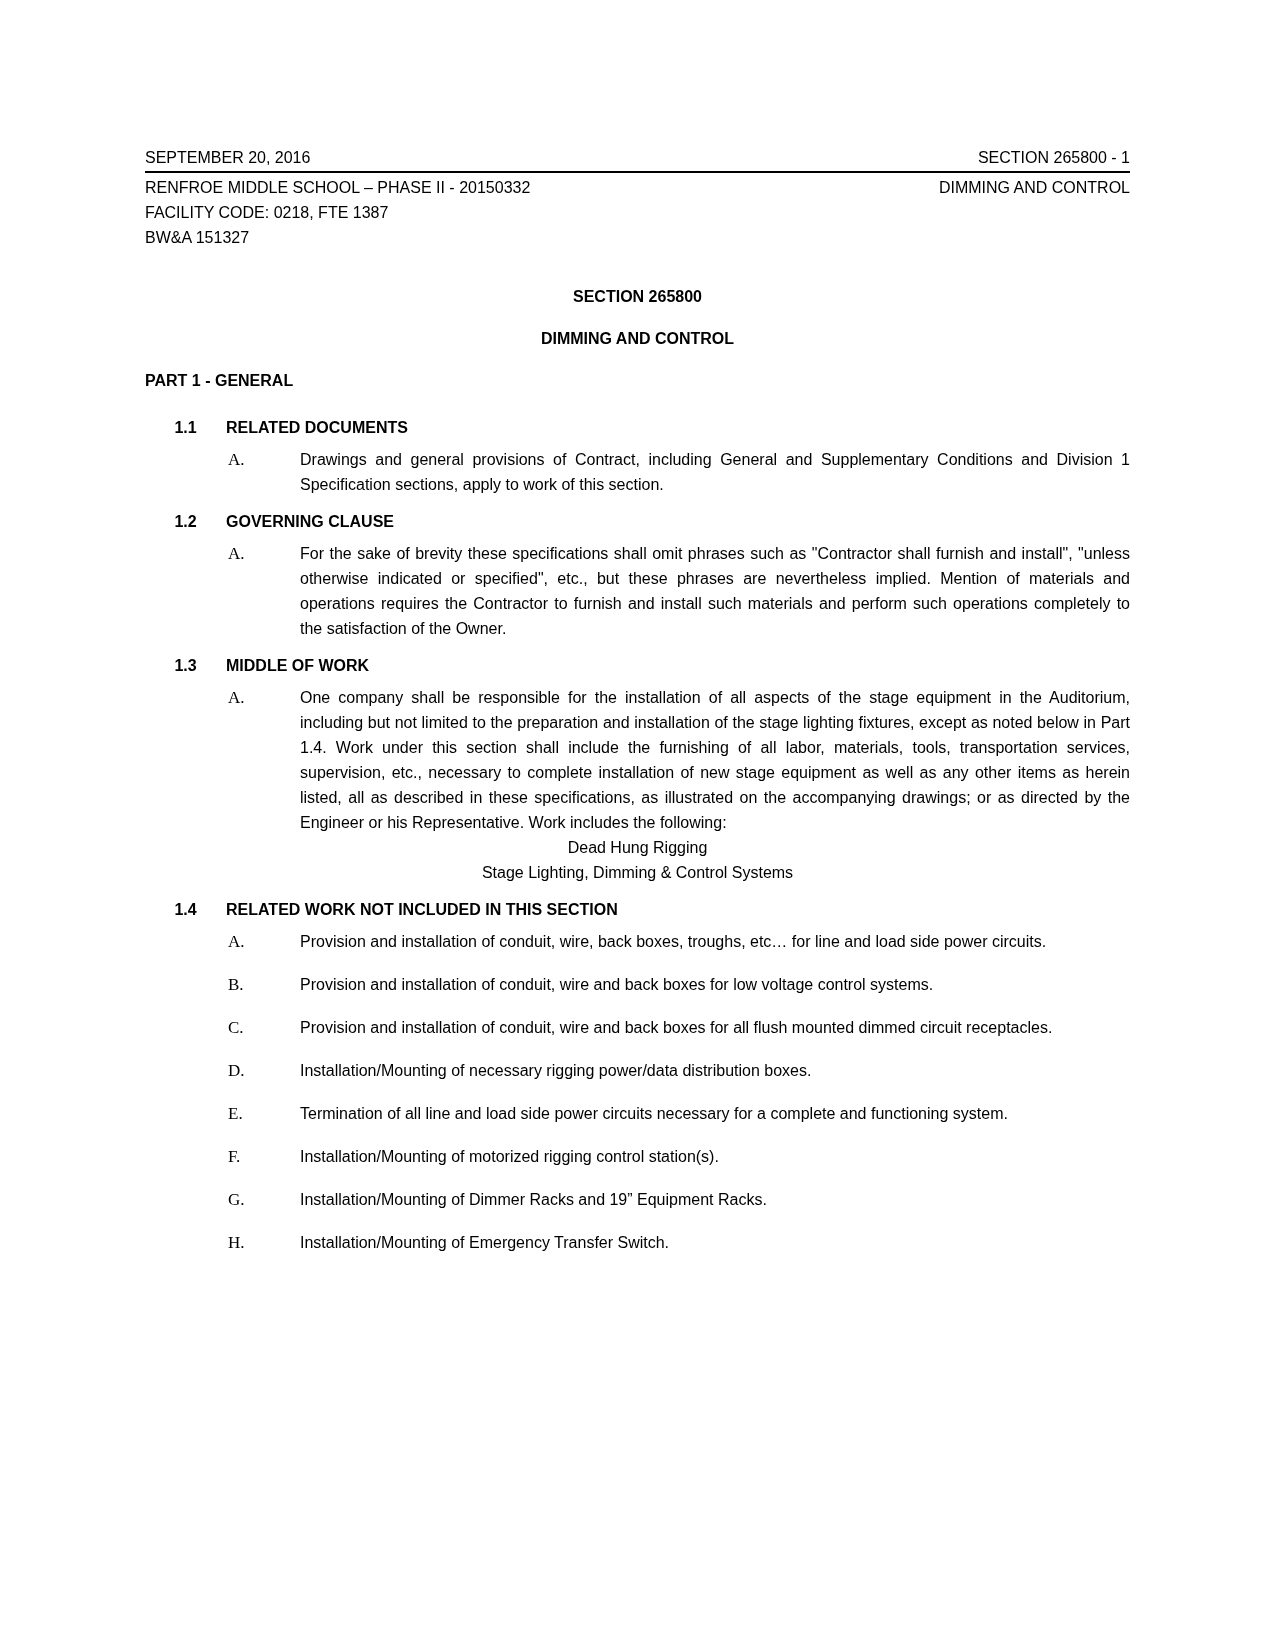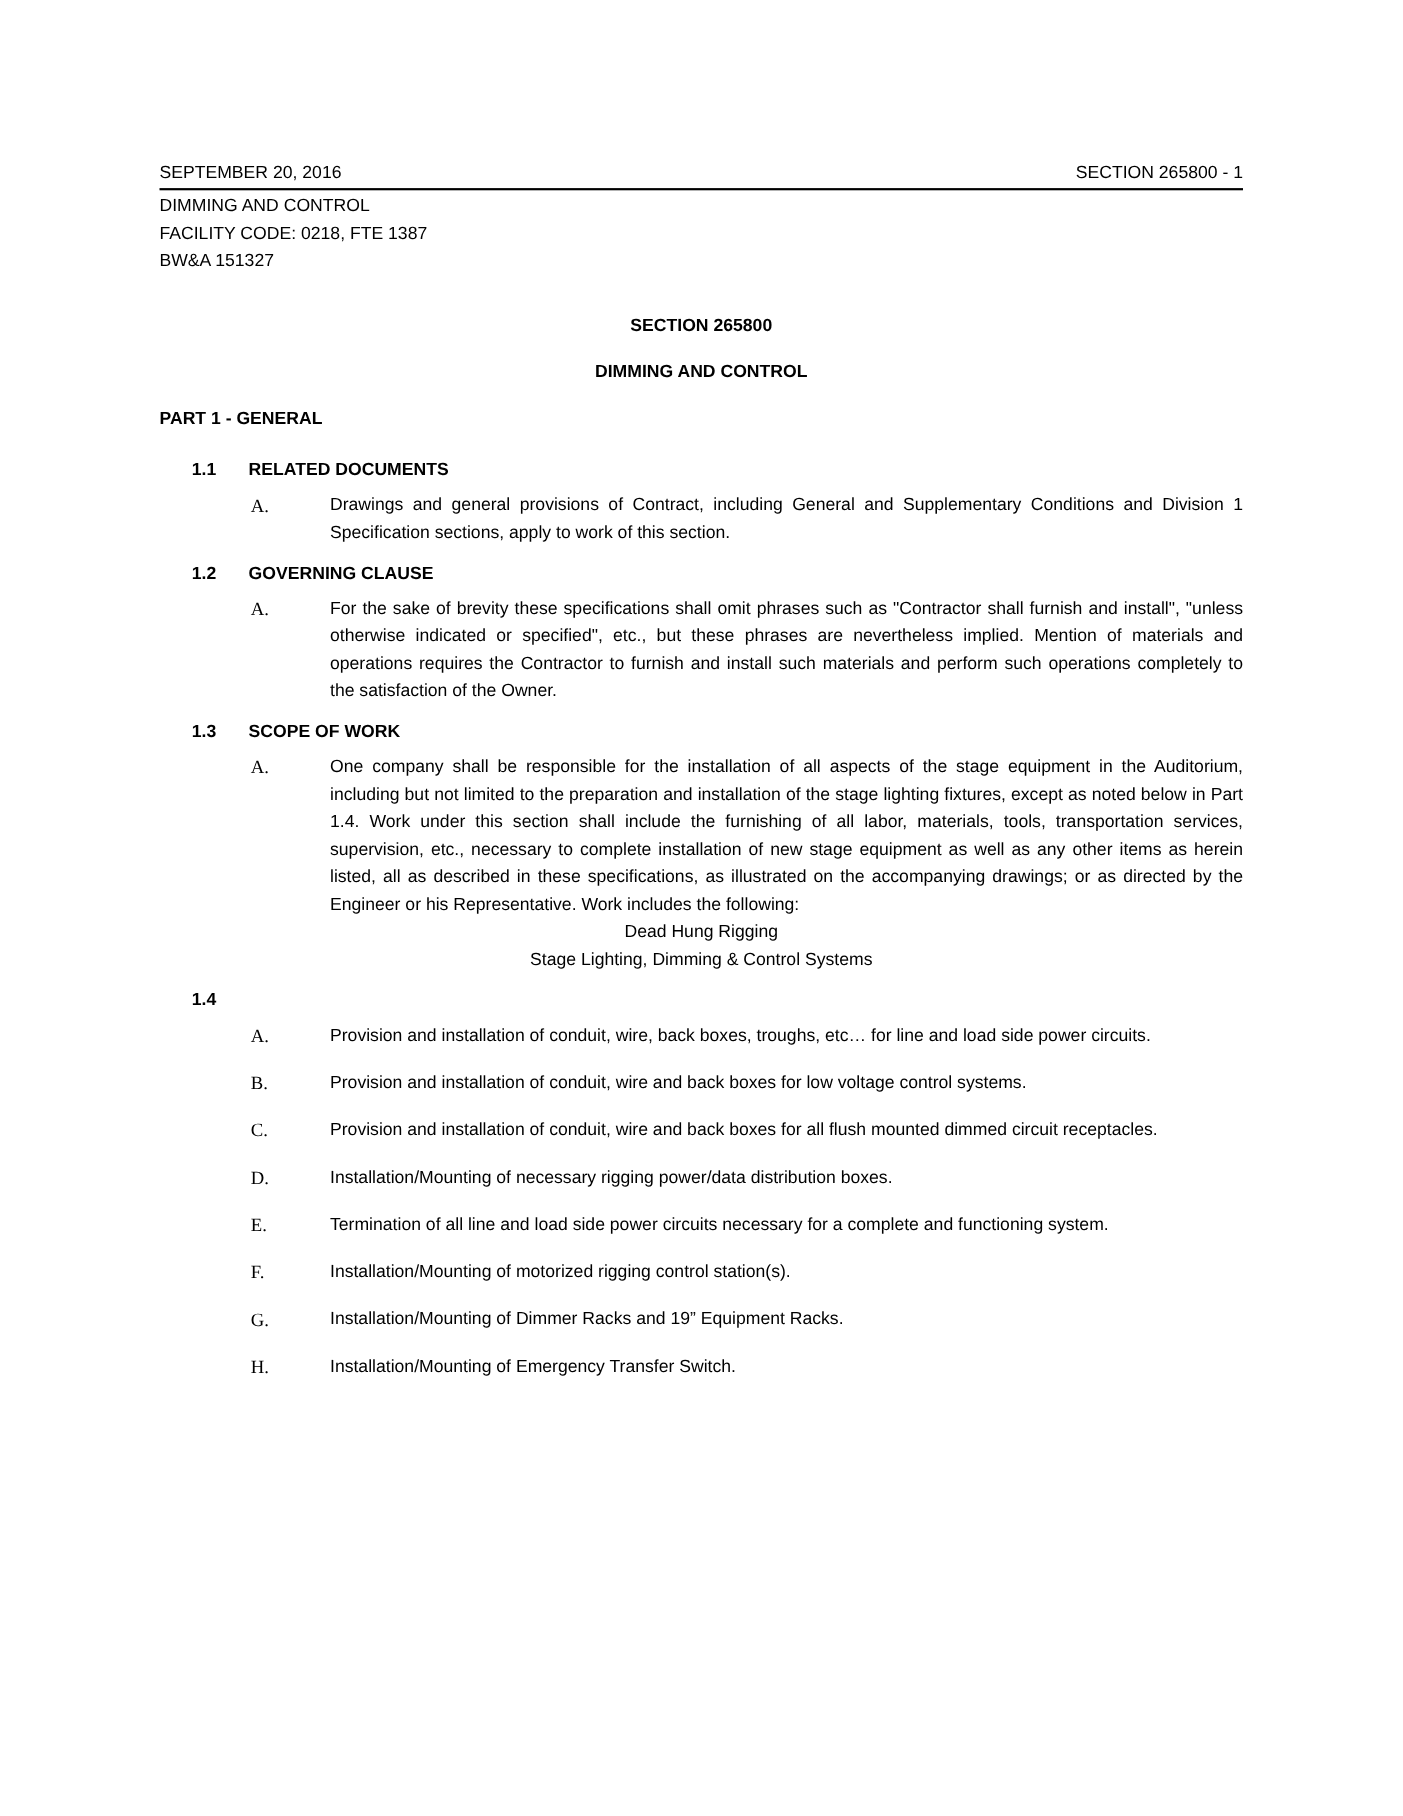--- a/index.html
+++ b/index.html
@@ -76,20 +76,21 @@
 <body>
 
 <div class="page">
 
   <div class="doc-header">
     <div class="hrow hrow-rule">
       <span>SEPTEMBER 20, 2016</span>
       <span>SECTION 265800 - 1</span>
     </div>
     <div class="hrow">
+      <span>RENFROE MIDDLE SCHOOL – PHASE II - 20150332</span>
       <span>DIMMING AND CONTROL</span>
     </div>
     <div class="hrow">
       <span>FACILITY CODE: 0218, FTE 1387</span>
     </div>
     <div class="hrow">
       <span>BW&amp;A 151327</span>
     </div>
   </div>
 
@@ -116,33 +117,34 @@
     </div>
     <div class="item">
       <span class="item-letter">A.</span>
       <div class="item-text">For the sake of brevity these specifications shall omit phrases such as "Contractor shall furnish and install", "unless otherwise indicated or specified", etc., but these phrases are nevertheless implied.  Mention of materials and operations requires the Contractor to furnish and install such materials and perform such operations completely to the satisfaction of the Owner.</div>
     </div>
   </div>
 
   <div class="section">
     <div class="section-heading">
       <span class="sec-num">1.3</span>
-      <span class="sec-title">SCOPE OF WORK</span>
+      <span class="sec-title">MIDDLE OF WORK</span>
     </div>
     <div class="item">
       <span class="item-letter">A.</span>
       <div class="item-text">One company shall be responsible for the installation of all aspects of the stage equipment in the Auditorium, including but not limited to the preparation and installation of the stage lighting fixtures, except as noted below in Part 1.4.  Work under this section shall include the furnishing of all labor, materials, tools, transportation services, supervision, etc., necessary to complete installation of new stage equipment as well as any other items as herein listed, all as described in these specifications, as illustrated on the accompanying drawings; or as directed by the Engineer or his Representative. Work includes the following:</div>
     </div>
     <div class="centered-line">Dead Hung Rigging</div>
     <div class="centered-line">Stage Lighting, Dimming &amp; Control Systems</div>
   </div>
 
   <div class="section">
     <div class="section-heading">
       <span class="sec-num">1.4</span>
+      <span class="sec-title">RELATED WORK NOT INCLUDED IN THIS SECTION</span>
     </div>
     <div class="item">
       <span class="item-letter">A.</span>
       <div class="item-text">Provision and installation of conduit, wire, back boxes, troughs, etc… for line and load side power circuits.</div>
     </div>
     <div class="item">
       <span class="item-letter">B.</span>
       <div class="item-text">Provision and installation of conduit, wire and back boxes for low voltage control systems.</div>
     </div>
     <div class="item">

